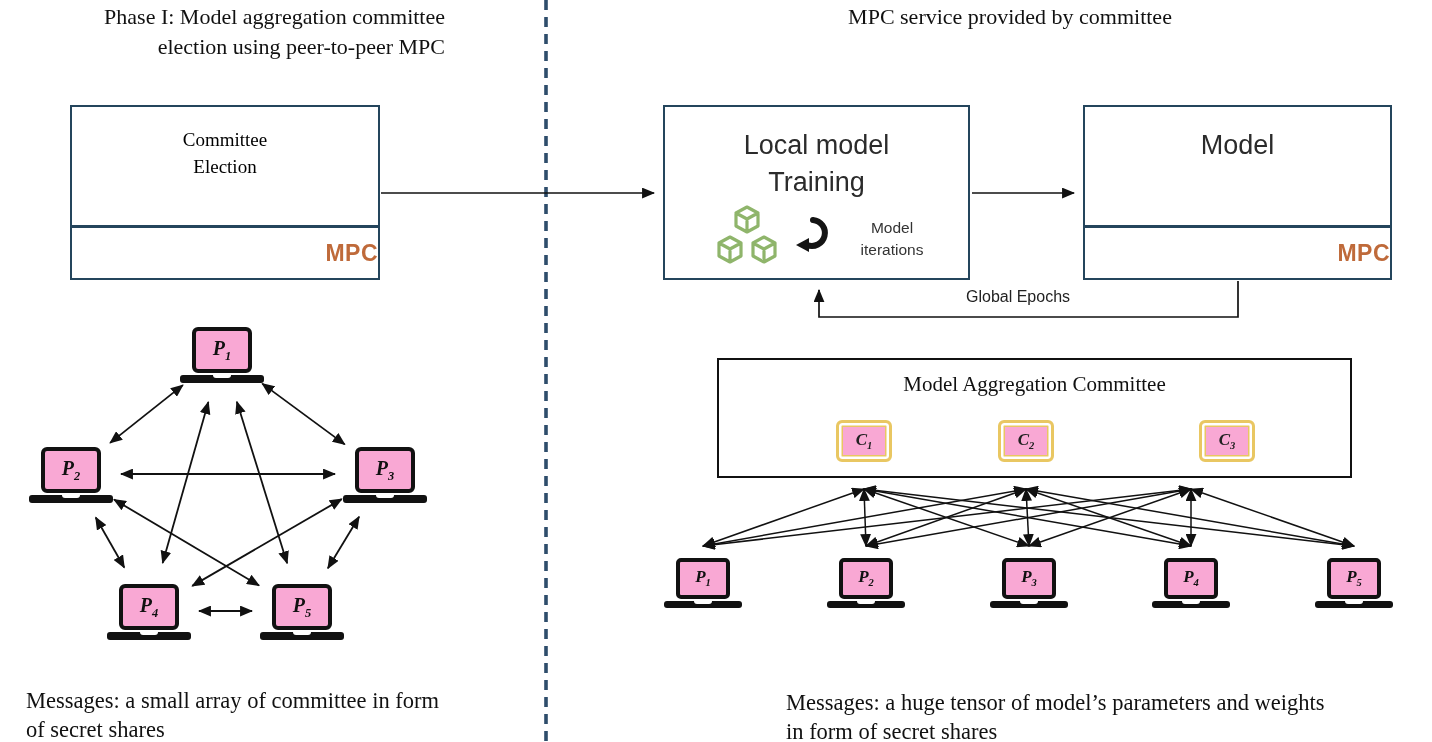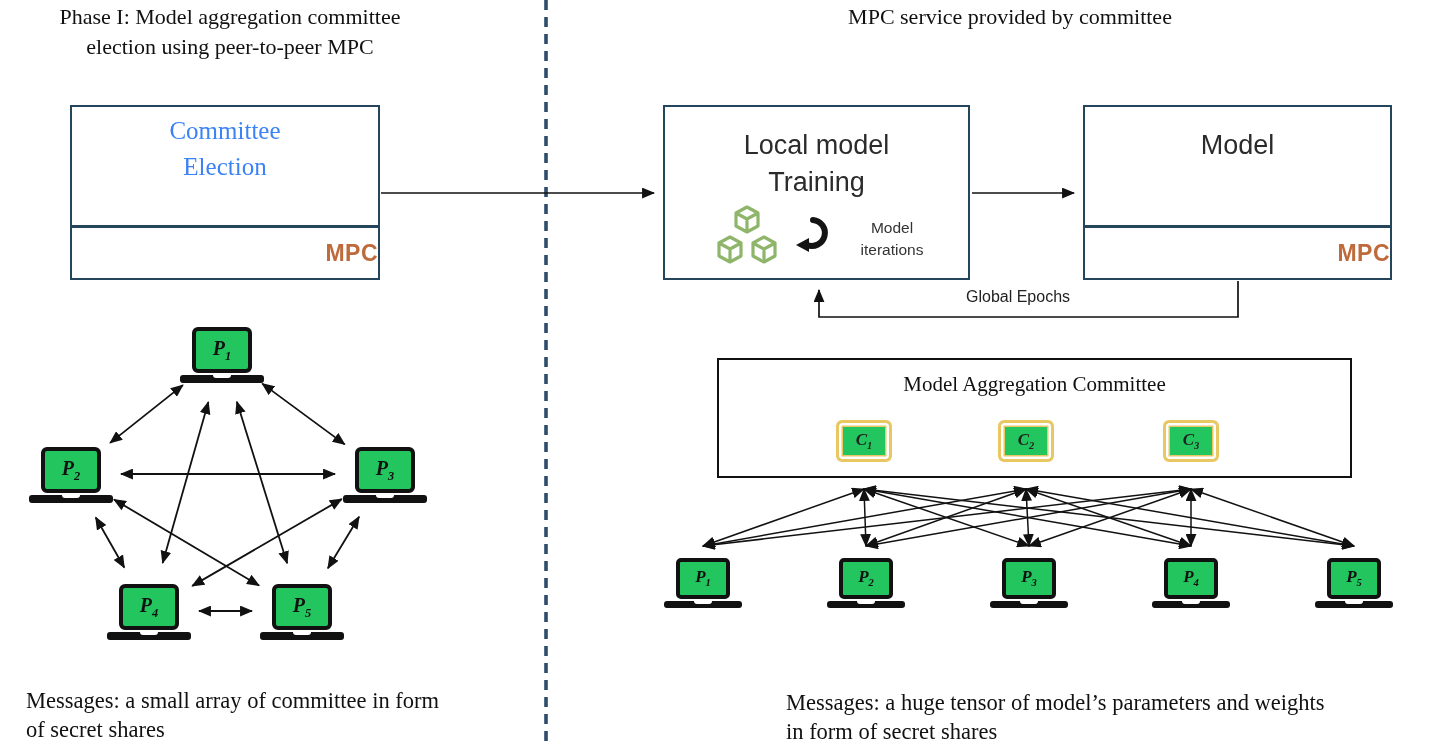--- a/index.html
+++ b/index.html
@@ -12,35 +12,35 @@
   .box{position:absolute;z-index:1;background:#fff;}
   #edge-layer{position:absolute;left:0;top:0;z-index:2;pointer-events:none;}
   .laptop{position:absolute;z-index:3;}
   .overlay-label{position:absolute;z-index:3;}
 
   
   .phase-title{
     position:absolute;top:2px;text-align:center;
     font-size:22px;line-height:1.36;color:#111;
   }
-  #phase1-title{left:15px;width:430px;}
+  #phase1-title{left:15px;width:430px;text-align:right;}
   #phase2-title{left:755px;width:510px;}
   .caption{
     position:absolute;font-size:22.5px;line-height:1.31;color:#111;
   }
   #phase1-caption{left:26px;top:686px;width:432px;}
   #phase2-caption{left:786px;top:688px;width:542px;}
 
   
   .flow-box{border:2.5px solid var(--box-border);box-sizing:border-box;}
   #election-box{left:70px;top:105px;width:310px;height:175px;}
   #training-box{left:663px;top:105px;width:307px;height:175px;}
   #aggregation-box{left:1083px;top:105px;width:309px;height:175px;}
   .box-title{ text-align:center;}
-  #election-box .box-title{padding-top:6px;font-size:25px;line-height:1.42;color:#3b82f6;}
+  #election-box .box-title{padding-top:20px;font-size:19px;line-height:1.42;color:#000000;}
   .sans-title{font-family:"Liberation Sans",sans-serif;font-weight:400;color:#2b2b2b;
     font-size:27px;line-height:1.38;padding-top:20px;}
   .mpc-strip{
     position:absolute;left:0;right:0;bottom:0;height:50px;border-top:3px solid var(--box-border);
     display:flex;align-items:center;justify-content:flex-end;
     font-family:"Liberation Sans",sans-serif;font-weight:700;font-size:23px;
     color:var(--mpc-text);letter-spacing:.5px;background:#fff;
   }
   
   #training-cubes-icon{position:absolute;left:52px;top:98px;}
@@ -58,21 +58,21 @@
     font-size:16px;color:#222;
   }
 
   
   #committee-box{left:717px;top:358px;width:635px;height:120px;border:2.5px solid #111;box-sizing:border-box;}
   #committee-box .box-title{padding-top:12px;font-size:21px;color:#111;}
 
   
   .laptop{display:flex;flex-direction:column;align-items:center;transform:translateX(-50%);}
   .screen{
-    background:#22c55e;border-style:solid;border-color:var(--laptop-black);
+    background:#f9a8d4;border-style:solid;border-color:var(--laptop-black);
     display:flex;align-items:center;justify-content:center;box-sizing:border-box;
   }
   .base{background:var(--laptop-black);border-radius:3px;margin-top:2px;position:relative;}
   .base::after{
     content:"";position:absolute;left:50%;top:0;transform:translateX(-50%);
     width:18px;height:3px;background:#fff;border-radius:0 0 4px 4px;
   }
   .lbl{font-family:"Liberation Serif",serif;font-style:italic;font-weight:700;color:#111;line-height:1;}
   .lbl sub{font-size:.62em;}
 
@@ -195,21 +195,21 @@
     <span class="lbl"><span>C</span><sub>1</sub></span>
   </div>
     <div class="base"></div>
 </div>
 <div class="laptop comm" style="left: 1026px;">
   <div class="screen">
     <span class="lbl"><span>C</span><sub>2</sub></span>
   </div>
     <div class="base"></div>
 </div>
-<div class="laptop comm" style="left: 1191px;">
+<div class="laptop comm" style="left: 1227px;">
   <div class="screen">
     <span class="lbl"><span>C</span><sub>3</sub></span>
   </div>
     <div class="base"></div>
 </div>
 
 <div class="laptop party" style="left: 703px;">
   <div class="screen">
     <span class="lbl"><span>P</span><sub>1</sub></span>
   </div>

